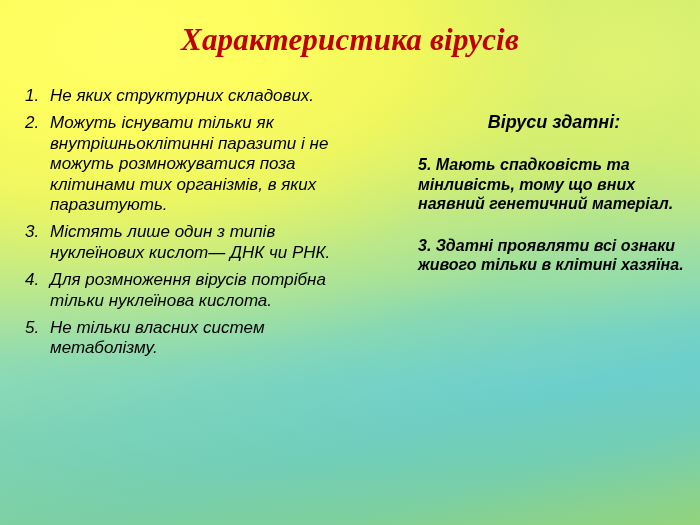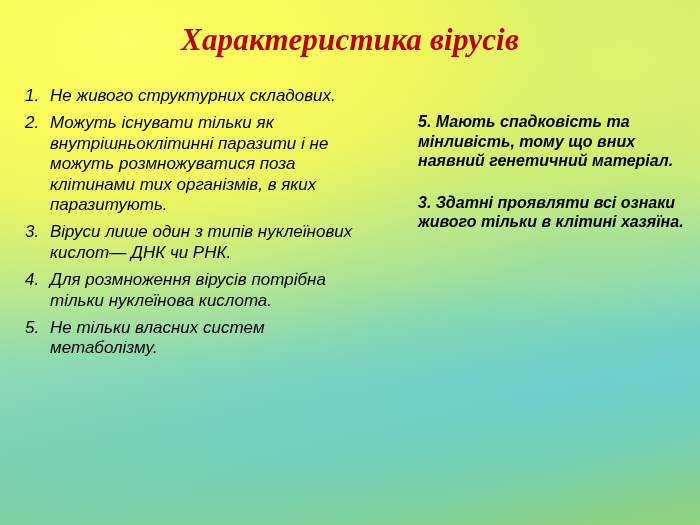--- a/index.html
+++ b/index.html
@@ -101,26 +101,27 @@
 </style>
 </head>
 <body>
 
 <div class="slide">
 
   <div class="title">Характеристика вірусів</div>
 
   <div class="col-left">
     <ol class="left-list">
-      <li>Не живого структурних складових.</li>
+      <li>Не яких структурних складових.</li>
       <li>Можуть існувати тільки як внутрішньоклітинні паразити і не можуть розмножуватися поза клітинами тих організмів,  в яких паразитують.</li>
-      <li>Віруси лише один з типів нуклеїнових кислот— ДНК чи РНК.</li>
+      <li>Містять лише один з типів нуклеїнових кислот— ДНК чи РНК.</li>
       <li>Для розмноження вірусів потрібна тільки нуклеїнова кислота.</li>
       <li>Не тільки власних систем метаболізму.</li>
     </ol>
   </div>
 
   <div class="col-right">
+    <div class="sub-right">Віруси здатні:</div>
     <div class="right-item">5. Мають спадковість та мінливість, тому що вних наявний генетичний матеріал.</div>
     <div class="right-item">3. Здатні проявляти всі ознаки живого тільки в клітині хазяїна.</div>
   </div>
 
 </div>
 
 </body></html>

